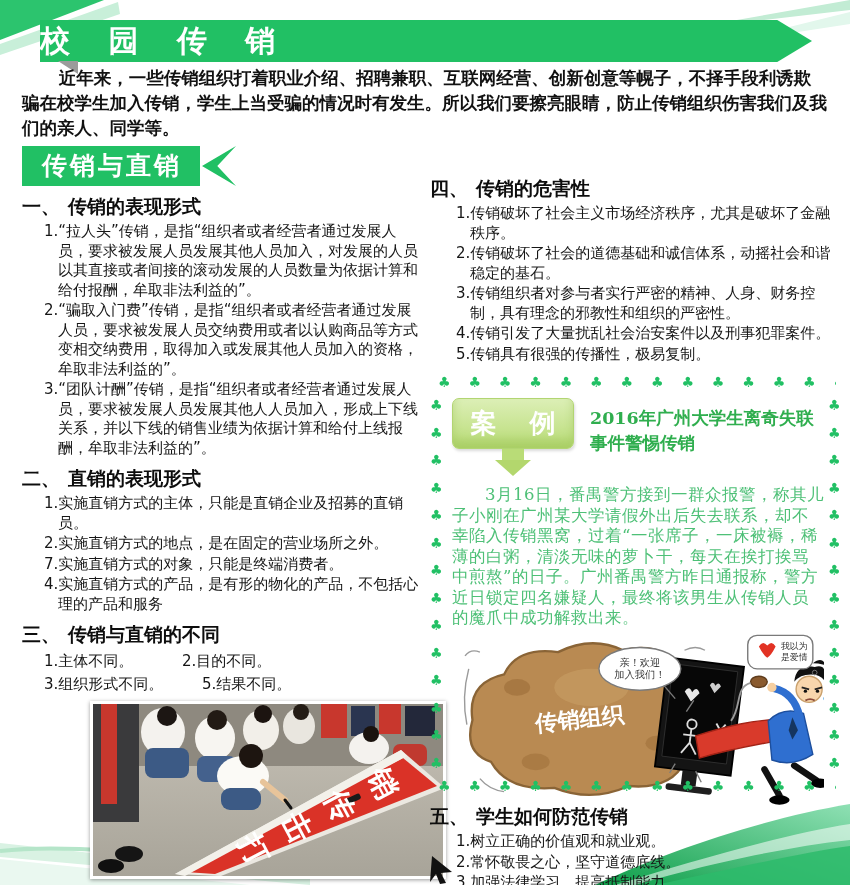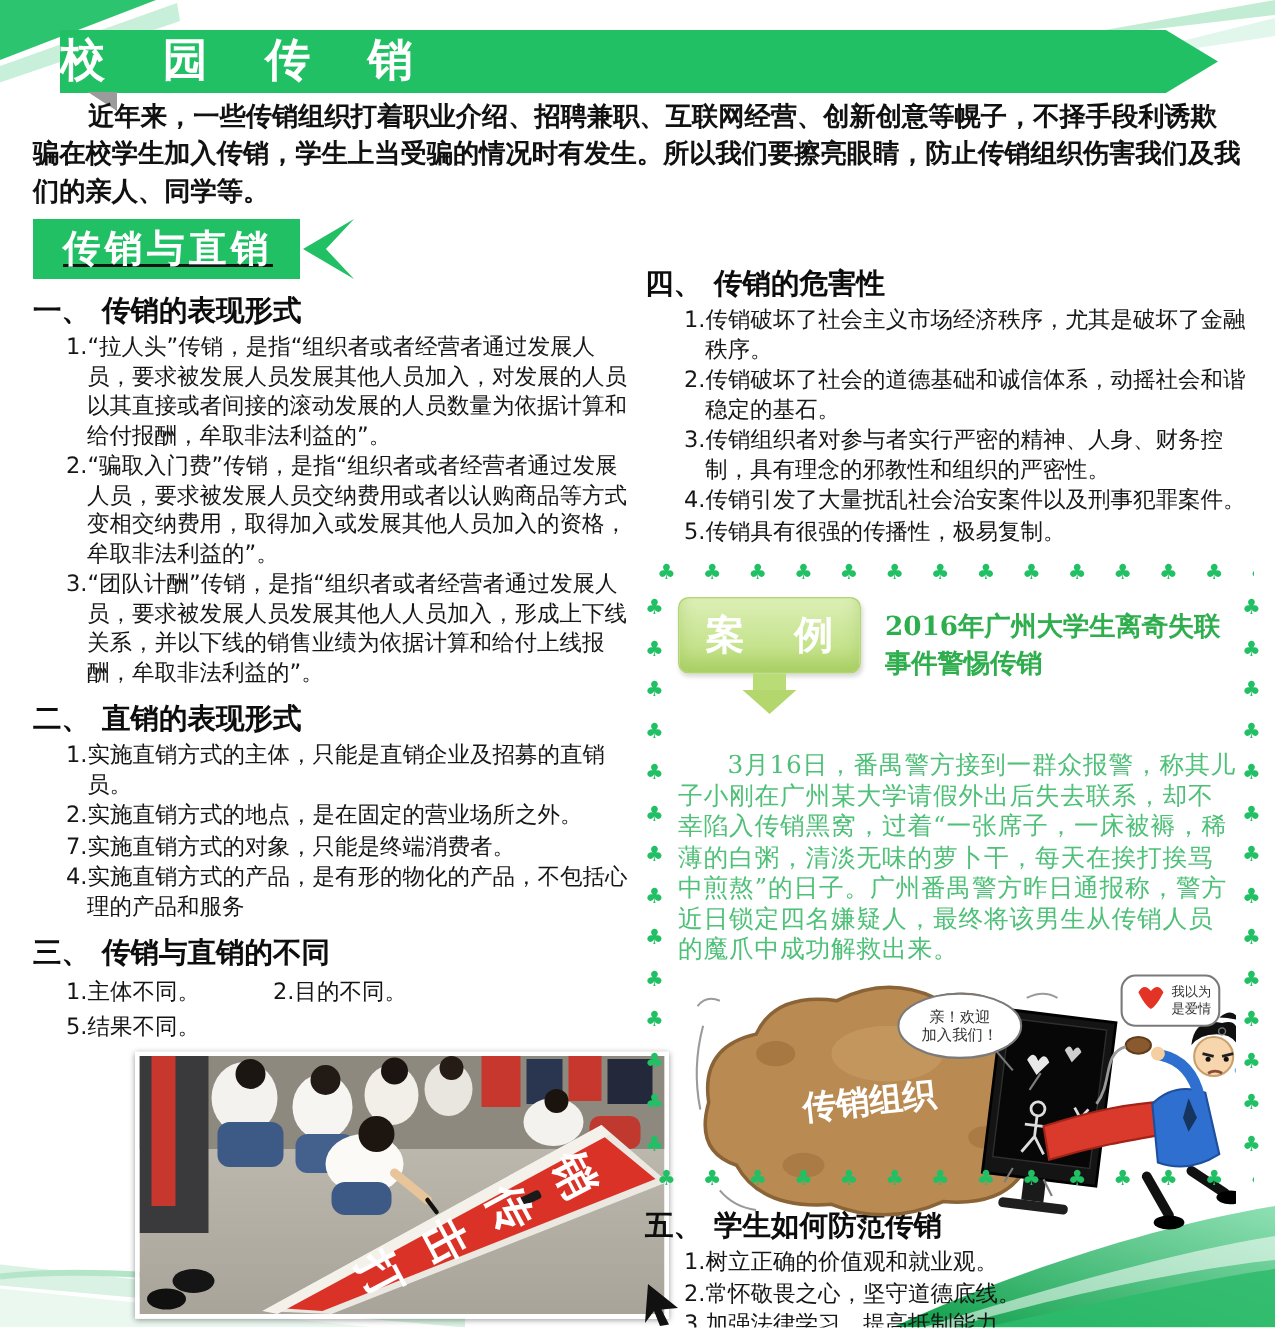--- a/index.html
+++ b/index.html
@@ -27,21 +27,21 @@
   }
   
   #intro{
     position:absolute;left:22px;top:66px;width:806px;
     font-size:17.5px;font-weight:bold;line-height:25px;text-indent:2.1em;color:#111;
   }
   
   #col-left{position:absolute;left:22px;top:146px;width:404px;}
   #col-right{position:absolute;left:430px;top:168px;width:414px;}
   
-  .ribbon-row{display:flex;align-items:flex-end;height:40px;margin-bottom:6px;text-decoration:underline;}
+  .ribbon-row{display:flex;align-items:flex-end;height:40px;margin-bottom:6px;}
   .ribbon{
     background:#21c064;color:#fff;font-size:25px;font-weight:bold;
     letter-spacing:3px;line-height:40px;padding:0 18px 0 20px;
   }
   .ribbon-chevron{
     width:34px;height:40px;margin-left:2px;background:#21c064;
     clip-path:polygon(100% 0,0 50%,100% 100%,45% 50%);
   }
   
   .sec-head{display:flex;font-size:19px;font-weight:bold;margin:8px 0 2px 0;color:#0d0d0d;}
@@ -84,21 +84,21 @@
   .case-arrow-head{
     width:0;height:0;margin:0 auto;
     border-left:18px solid transparent;border-right:18px solid transparent;
     border-top:16px solid #b3d76d;
   }
   .case-title{
     flex:1;padding:8px 0 0 16px;color:#2fae4e;font-weight:bold;
     font-family:"DejaVu Serif","Liberation Serif",serif;font-size:17.5px;line-height:25px;
   }
   .case-story{
-    margin-top:24px;font-family:"DejaVu Serif","Liberation Serif",serif;
+    margin-top:9px;font-family:"DejaVu Serif","Liberation Serif",serif;
     color:#4ec077;font-size:16.5px;line-height:20.5px;text-indent:2em;letter-spacing:.5px;
   }
   #cartoon{display:block;width:372px;height:178px;margin-top:2px;}
   .sec5{margin-top:10px;}
   #cursor-icon{position:absolute;left:428px;top:854px;}
 </style>
 </head>
 <body>
 
 <svg id="decor-tl" class="decor" width="120" height="55">
@@ -154,20 +154,21 @@
   <div class="li">7.实施直销方式的对象，只能是终端消费者。</div>
   <div class="li">4.实施直销方式的产品，是有形的物化的产品，不包括心理的产品和服务</div>
 
   <div class="sec-head">
     <span class="sec-num">三、</span>
     <span>传销与直销的不同</span>
   </div>
   <div class="s3-grid">
     <span class="c0">1.主体不同。</span>
     <span class="c1">2.目的不同。</span>
+    <span class="c2">3.组织形式不同。</span>
     <span class="c4">5.结果不同。</span>
   </div>
 
   <svg id="photo" viewBox="0 0 350 172">
     <defs>
       <linearGradient id="conc" x1="0" y1="0" x2="0" y2="1">
         <stop offset="0" stop-color="#c7c2b7"></stop>
           <stop offset="1" stop-color="#a8a499"></stop>
       </linearGradient>
     </defs>

